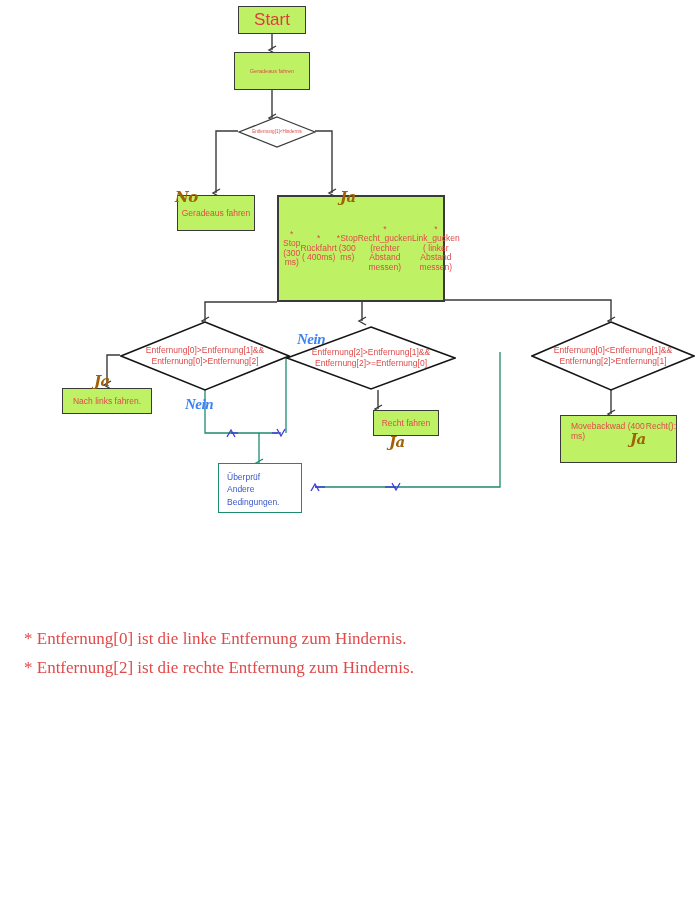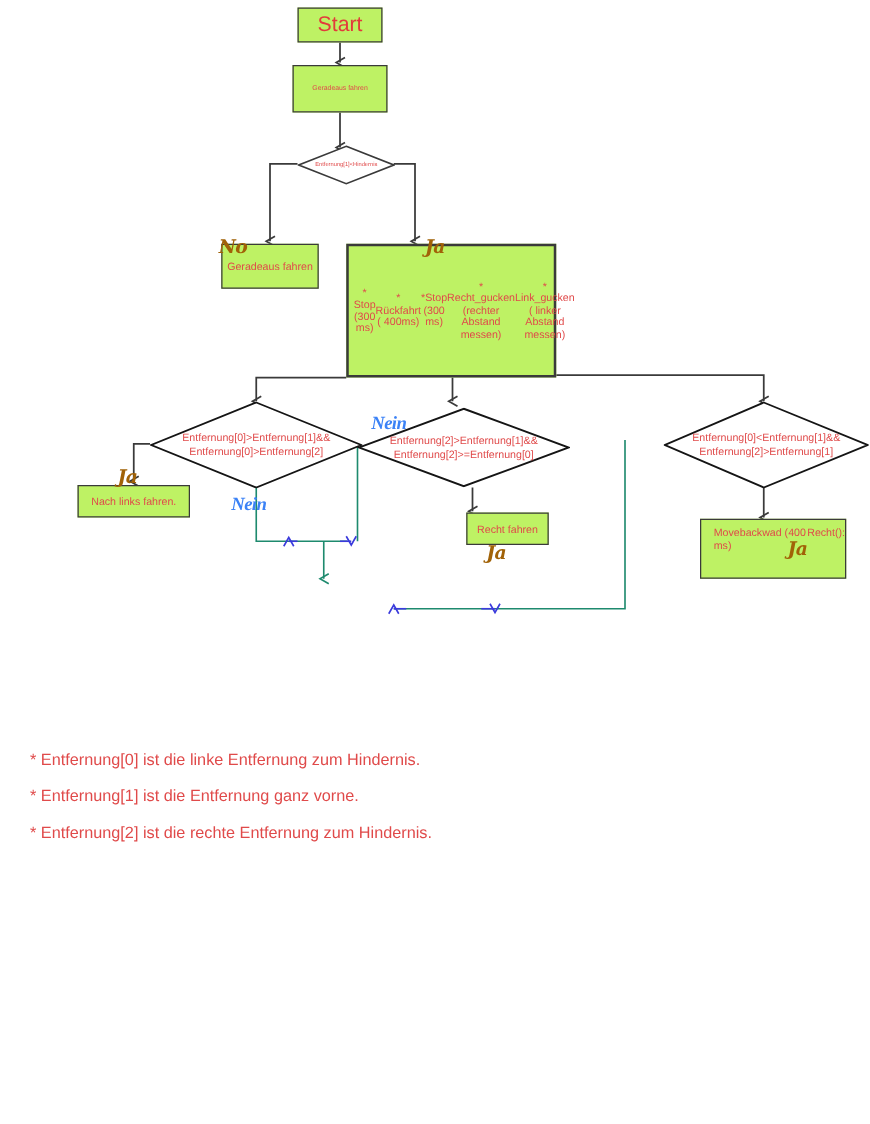--- a/index.html
+++ b/index.html
@@ -30,22 +30,22 @@
 
   .tealbox{position:absolute;box-sizing:border-box;border:1.5px solid #1e8a6e;
            background:#ffffff;color:#3a58c8;font-size:8.5px;line-height:1.45;
            padding:7px 0 0 8px;text-align:left;}
 
   .hand{position:absolute;font-family:"DejaVu Serif",serif;font-style:italic;
         font-weight:700;font-size:15px;letter-spacing:-0.5px;}
   .hand.k{color:#a16207;margin-top:42px;}
   .hand.g{color:#3b82f6;font-family:Liberation Serif, serif;}
 
-  .legend{position:absolute;left:24px;top:593px;width:520px;color:#e04a4a;
-          font-size:13px;line-height:29px;}
+  .legend{position:absolute;left:24px;top:624px;width:520px;color:#e04a4a;
+          font-size:17px;line-height:29px;font-family:Liberation Serif, serif;}
   .legend div{white-space:nowrap;}
 </style>
 </head>
 <body>
 
 <div id="canvas">
 
   <svg class="wires" viewBox="0 0 696 899">
     <defs>
       <marker id="ar-dark" markerWidth="10" markerHeight="10" refX="5" refY="5" orient="auto" markerUnits="userSpaceOnUse">
@@ -168,28 +168,32 @@
     <span>Recht fahren</span>
   </div>
 
   <div class="node boxnode s9" style="left:560px;top:415px;width:117px;height:48px;
               flex-direction:row;align-items:flex-start;justify-content:space-around;
               padding:5px 0 5px 10px;text-align:left;">
     <div>Movebackwad (400 ms)</div>
     <div>Recht():</div>
   </div>
 
+  <div class="tealbox" style="left:218px;top:463px;width:84px;height:50px;">
+    <div>Überprüf</div>
+    <div>Andere</div>
+    <div>Bedingungen.</div>
+  </div>
 
   <div class="hand k" style="left:175px;top:146px;">No</div>
   <div class="hand k" style="left:340px;top:146px;">Ja</div>
   <div class="hand k" style="left:94px;top:330px;">Ja</div>
   <div class="hand g" style="left:185px;top:396px;">Nein</div>
   <div class="hand g" style="left:297px;top:331px;">Nein</div>
   <div class="hand k" style="left:389px;top:391px;">Ja</div>
   <div class="hand k" style="left:630px;top:388px;">Ja</div>
 
   <div class="legend">
     <div>* Entfernung[0] ist die linke Entfernung zum Hindernis.</div>
-    <div>* Entfernung[1] ist die Entfernung ganz vorne.</div>
     <div>* Entfernung[2] ist die rechte Entfernung zum Hindernis.</div>
   </div>
 
 </div>
 
 </body></html>

